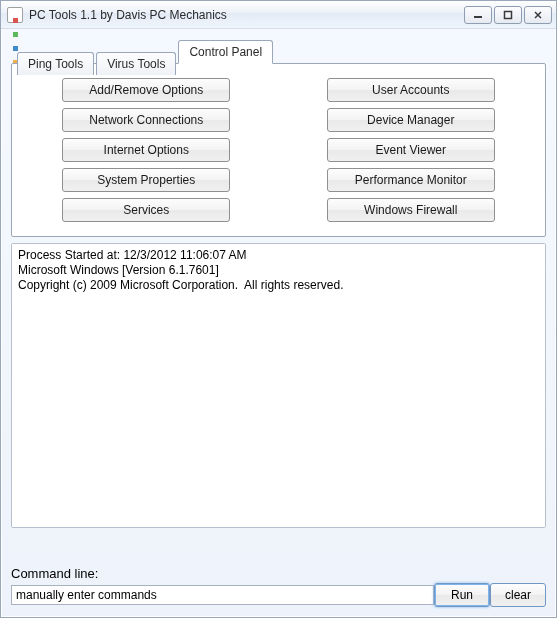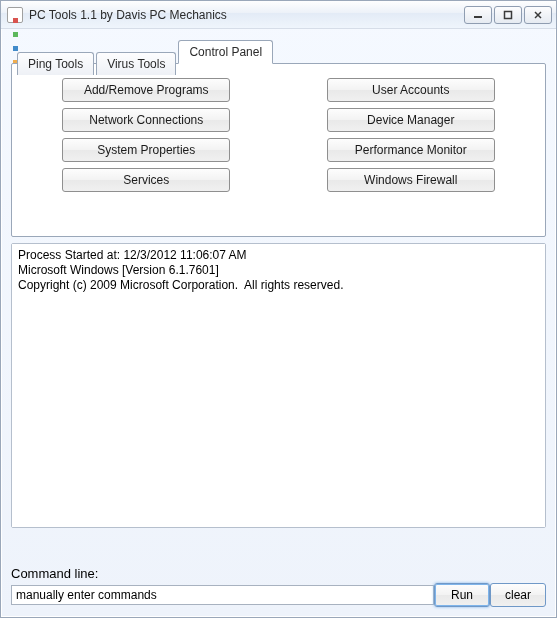--- a/index.html
+++ b/index.html
@@ -211,24 +211,26 @@
   </div>
 
   <div class="client">
     <div class="tabstrip">
       <div class="tab">Ping Tools</div>
       <div class="tab">Virus Tools</div>
       <div class="tab active">Control Panel</div>
     </div>
     <div class="tabpanel">
       <div class="btn-grid">
-        <button class="tool-btn">Add/Remove Programs</button>
+        <button class="tool-btn">Add/Remove Options</button>
         <button class="tool-btn">User Accounts</button>
         <button class="tool-btn">Network Connections</button>
         <button class="tool-btn">Device Manager</button>
+        <button class="tool-btn">Internet Options</button>
+        <button class="tool-btn">Event Viewer</button>
         <button class="tool-btn">System Properties</button>
         <button class="tool-btn">Performance Monitor</button>
         <button class="tool-btn">Services</button>
         <button class="tool-btn">Windows Firewall</button>
       </div>
     </div>
 
     <div class="output-wrap">
       <textarea class="output" readonly="" style="">Process Started at: 12/3/2012 11:06:07 AM
 Microsoft Windows [Version 6.1.7601]

